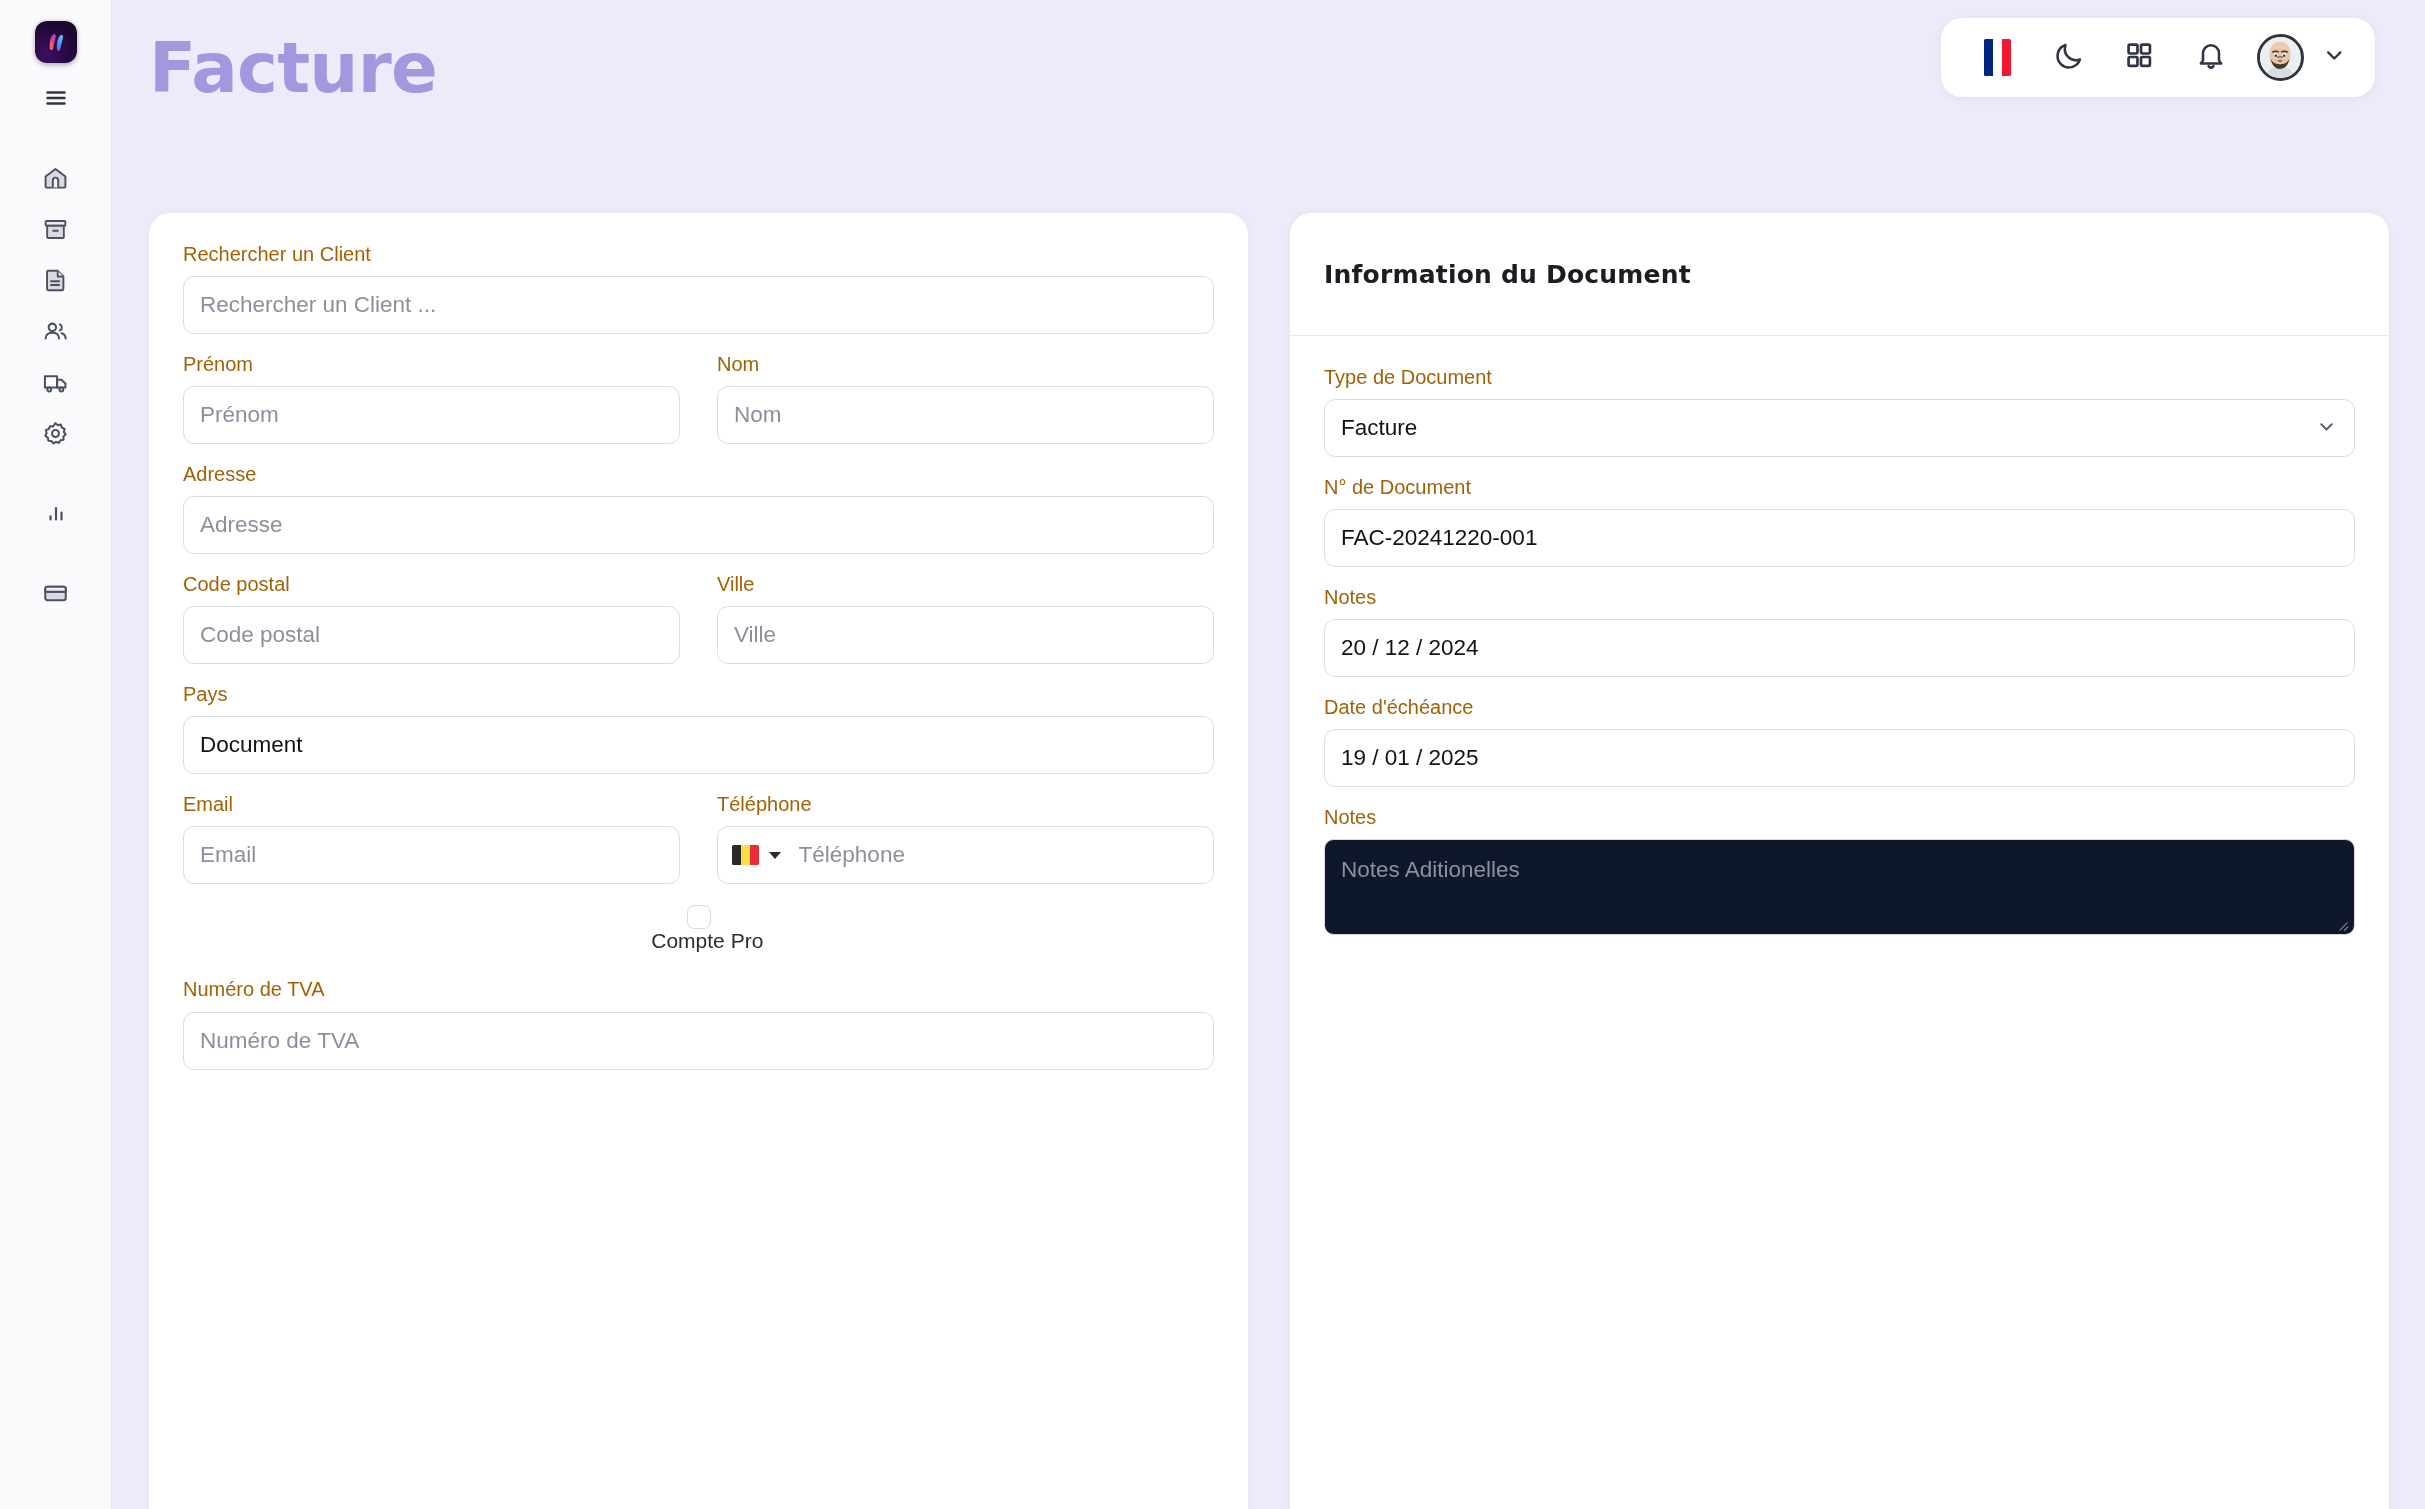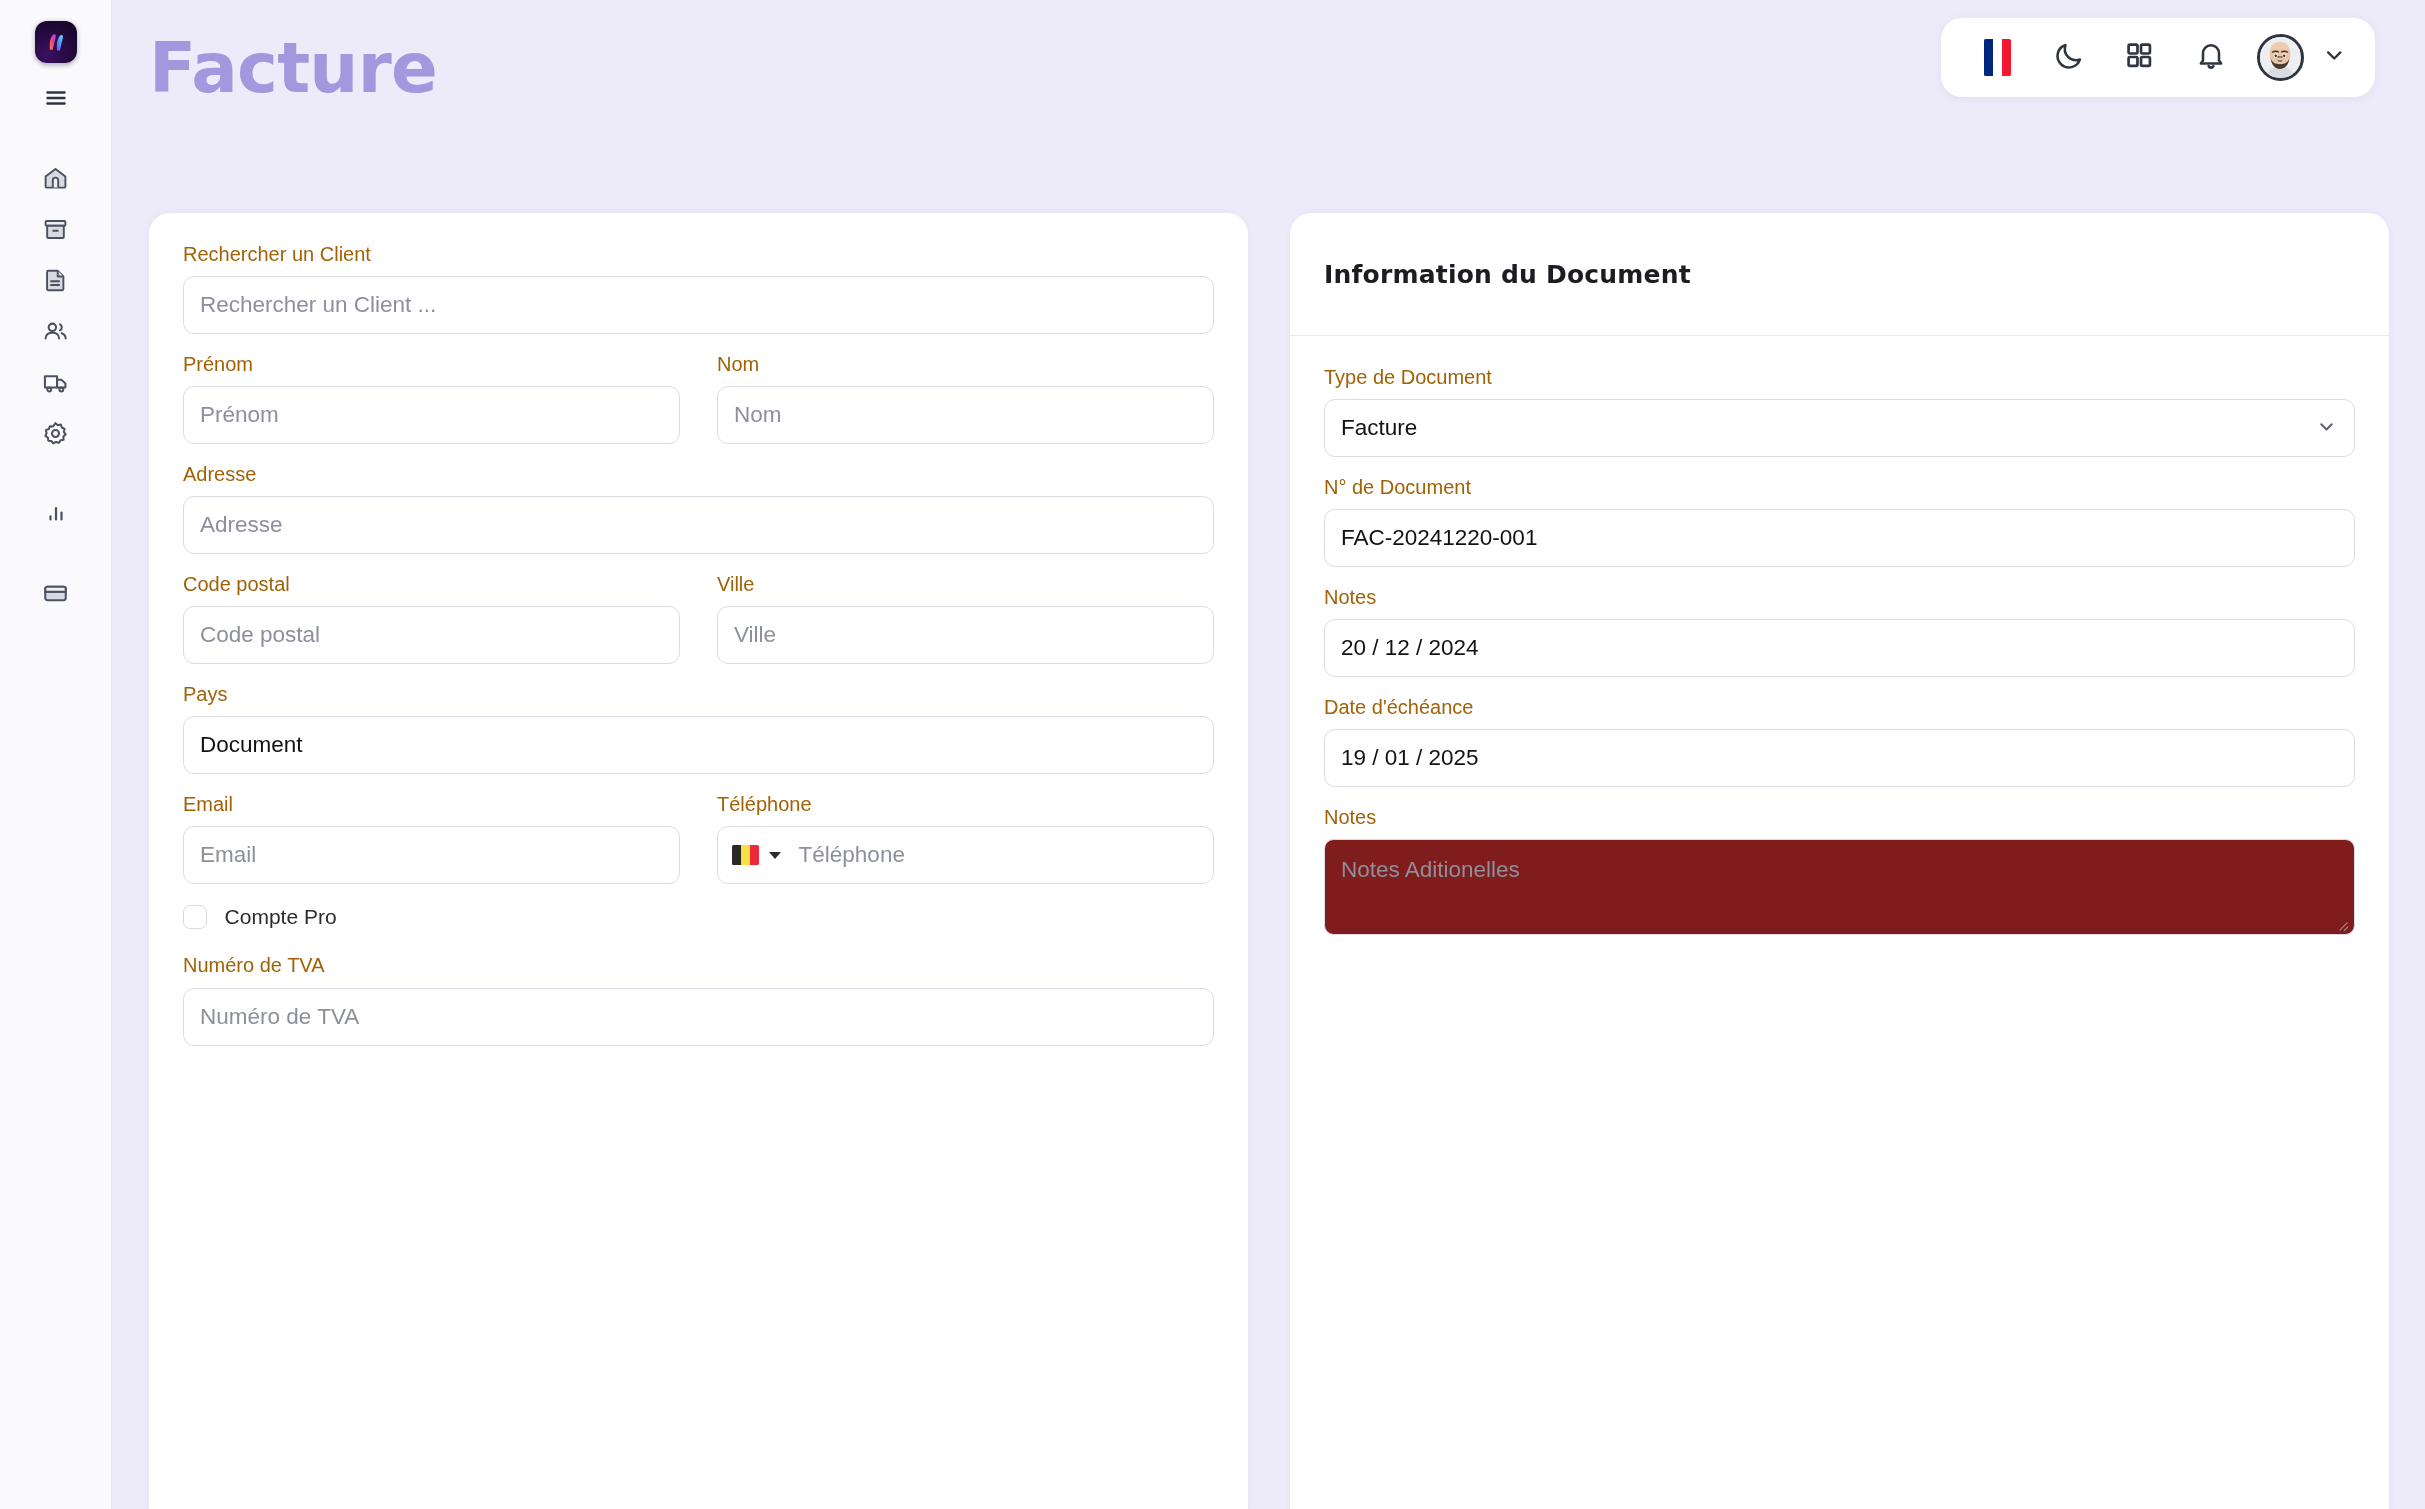--- a/index.html
+++ b/index.html
@@ -206,20 +206,21 @@
     margin-left: 17.6px;
     color: #8d8f9c;
     font-size: 22.5px;
   }
 
   
   .checkbox-row {
     display: flex;
     align-items: center;
     margin: 21px 0 24px 0;
+    flex-direction: column;
   }
   .checkbox {
     width: 24px; height: 24px;
     border: 1.6px solid #d8d8e0;
     border-radius: 7.2px;
     background: #fff;
     flex: none;
     cursor: pointer;
   }
   .checkbox-label {
@@ -227,21 +228,21 @@
     color: #2b2c33;
     margin-left: 17.6px;
   }
 
   
   .textarea {
     width: 100%;
     height: 96px;
     border: 0.8px solid #dcdce4;
     border-radius: 9.6px;
-    background: #7f1d1d;
+    background: #0f172a;
     padding: 16px;
     font-size: 22.5px;
     color: #8d8f9c;
     position: relative;
     line-height: 1.2;
   }
   .resize-grip {
     position: absolute;
     right: 4.8px; bottom: 4px;
     width: 13px; height: 13px;

